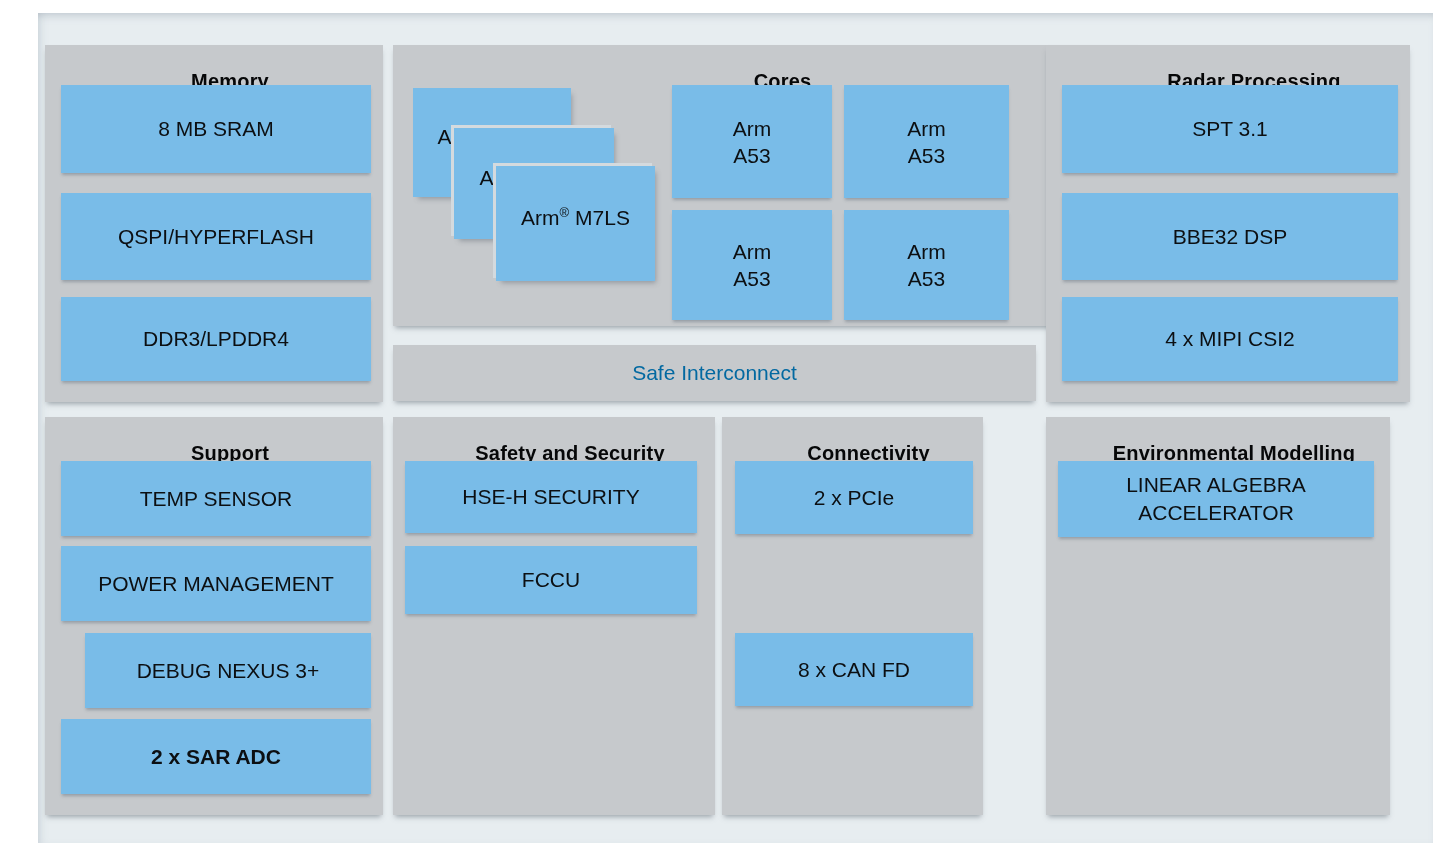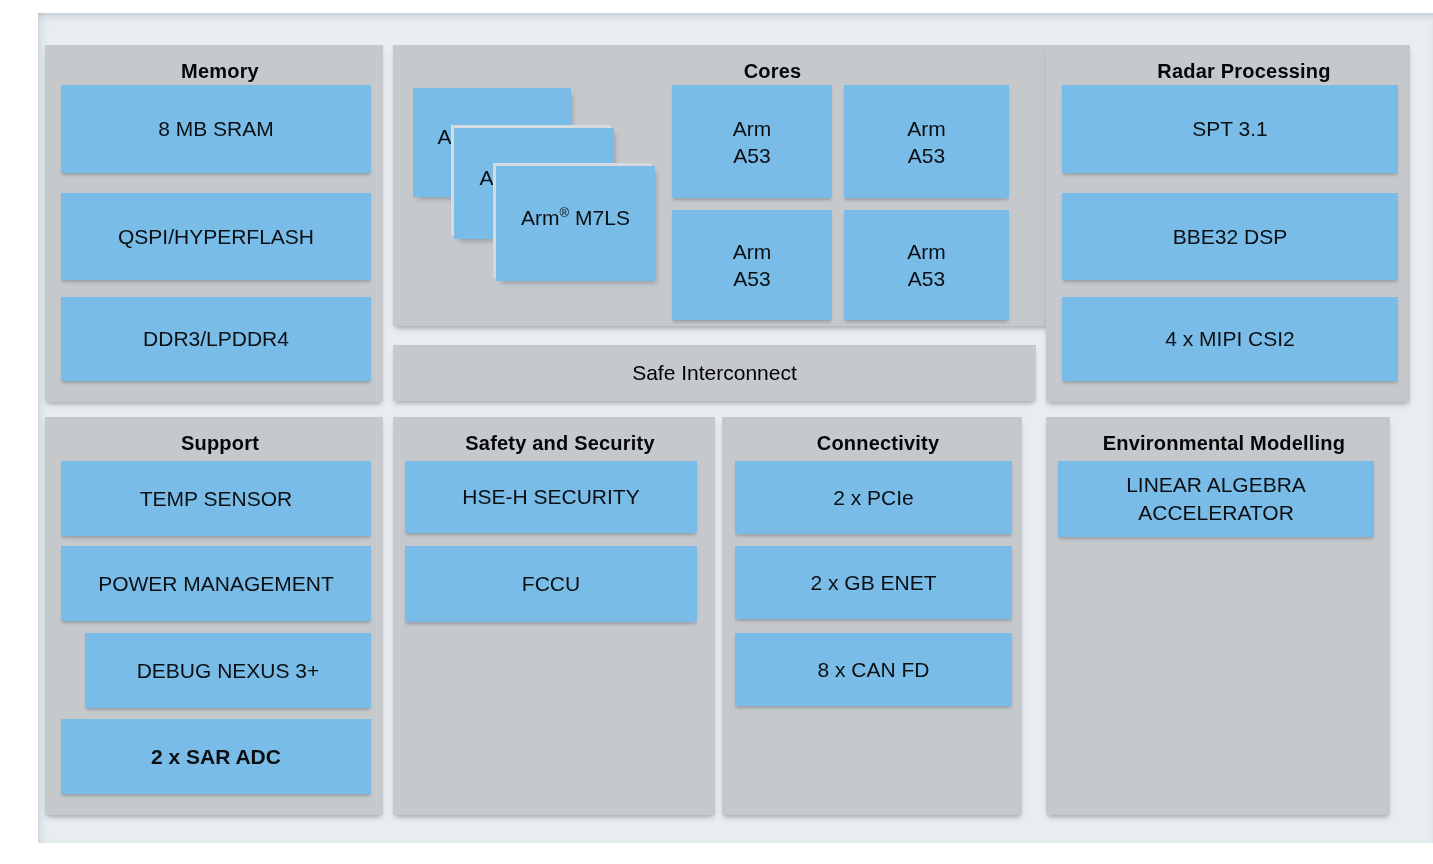--- a/index.html
+++ b/index.html
@@ -14,21 +14,21 @@
     background:var(--canvas,#e7edf0);
     box-shadow:inset 0 7px 9px -5px rgba(120,135,148,.35),
                inset 7px 0 9px -5px rgba(120,135,148,.22);
   }
   .panel{
     position:absolute;
     background:var(--panel,#c6c9cc);
     box-shadow:0 4px 5px -2px rgba(88,98,108,.5);
   }
   .panel h2{
-    margin:6px;padding-top:8px;width:100%;
+    margin:16px;padding-top:8px;width:100%;
     text-align:center;
     font-size:20px;font-weight:bold;line-height:24px;
     color:var(--title,#060708);
     letter-spacing:.2px;
   }
   .blk{
     position:absolute;left:16px;right:12px;
     background:var(--block,#79bce8);
     box-shadow:0 3px 3px -1px rgba(90,105,118,.45);
     display:flex;flex-direction:column;align-items:center;justify-content:center;
@@ -40,40 +40,40 @@
   #panel-memory .blk.b1, #panel-radar .blk.b1{top:148px;height:87px;}
   #panel-memory .blk.b2, #panel-radar .blk.b2{top:252px;height:84px;}
   
   #panel-support .blk.b0{top:44px;height:75px;}
   #panel-support .blk.b1{top:129px;height:75px;}
   #panel-support .blk.b2{top:216px;height:75px;margin-left:24px;}
   #panel-support .blk.b3{top:302px;height:75px;font-weight:bold;}
   
   #panel-safety .blk{left:12px;right:18px;}
   #panel-safety .blk.b0{top:44px;height:72px;}
-  #panel-safety .blk.b1{top:129px;height:76px;text-align:center;}
+  #panel-safety .blk.b1{top:129px;height:68px;text-align:center;}
   
   #panel-connectivity .blk{left:13px;right:10px;}
   #panel-connectivity .blk.b0{top:44px;height:73px;}
   #panel-connectivity .blk.b1{top:129px;height:73px;}
   #panel-connectivity .blk.b2{top:216px;height:73px;}
   
   #panel-environmental .blk{left:12px;right:16px;}
   #panel-environmental .blk.b0{top:44px;height:76px;}
 
   
   #panel-memory       {left:7px;   top:32px;  width:338px; height:357px;}
   #panel-cores        {left:355px; top:32px;  width:747px; height:281px;}
   #safe-interconnect  {left:355px; top:332px; width:643px; height:56px;
                        display:flex;align-items:center;justify-content:center;
-                       font-size:21px;color:#000000;}
+                       font-size:21px;color:#0369a1;}
   #panel-radar        {left:1008px;top:32px;  width:344px; height:357px;padding-left:20px;}
   #panel-support      {left:7px;   top:404px; width:338px; height:398px;}
   #panel-safety       {left:355px; top:404px; width:322px; height:398px;}
-  #panel-connectivity {left:684px; top:404px; width:300px; height:398px;}
+  #panel-connectivity {left:684px; top:404px; width:261px; height:398px;}
   #panel-environmental{left:1008px;top:404px; width:344px; height:398px;}
 
   
   .m7-card{
     position:absolute;
     background:var(--block,#79bce8);
     display:flex;align-items:center;justify-content:center;
     padding-bottom:12px;box-sizing:border-box;
     font-size:21px;line-height:26px;color:var(--text,#0c0f12);
     box-shadow:3px 4px 5px -2px rgba(88,98,108,.45);
@@ -160,21 +160,20 @@
 
   <section class="panel" id="panel-safety">
     <h2>Safety and Security</h2>
     <div class="blk b0">HSE-H SECURITY</div>
     <div class="blk b1">FCCU</div>
   </section>
 
   <section class="panel" id="panel-connectivity">
     <h2>Connectivity</h2>
     <div class="blk b0">2 x PCIe</div>
-    <div class="blk b1">2 x GB ENET</div>
     <div class="blk b2">8 x CAN FD</div>
   </section>
 
   <section class="panel" id="panel-environmental">
     <h2>Environmental Modelling</h2>
     <div class="blk b0">
       <span>LINEAR ALGEBRA</span>
       <span>ACCELERATOR</span>
     </div>
   </section>

